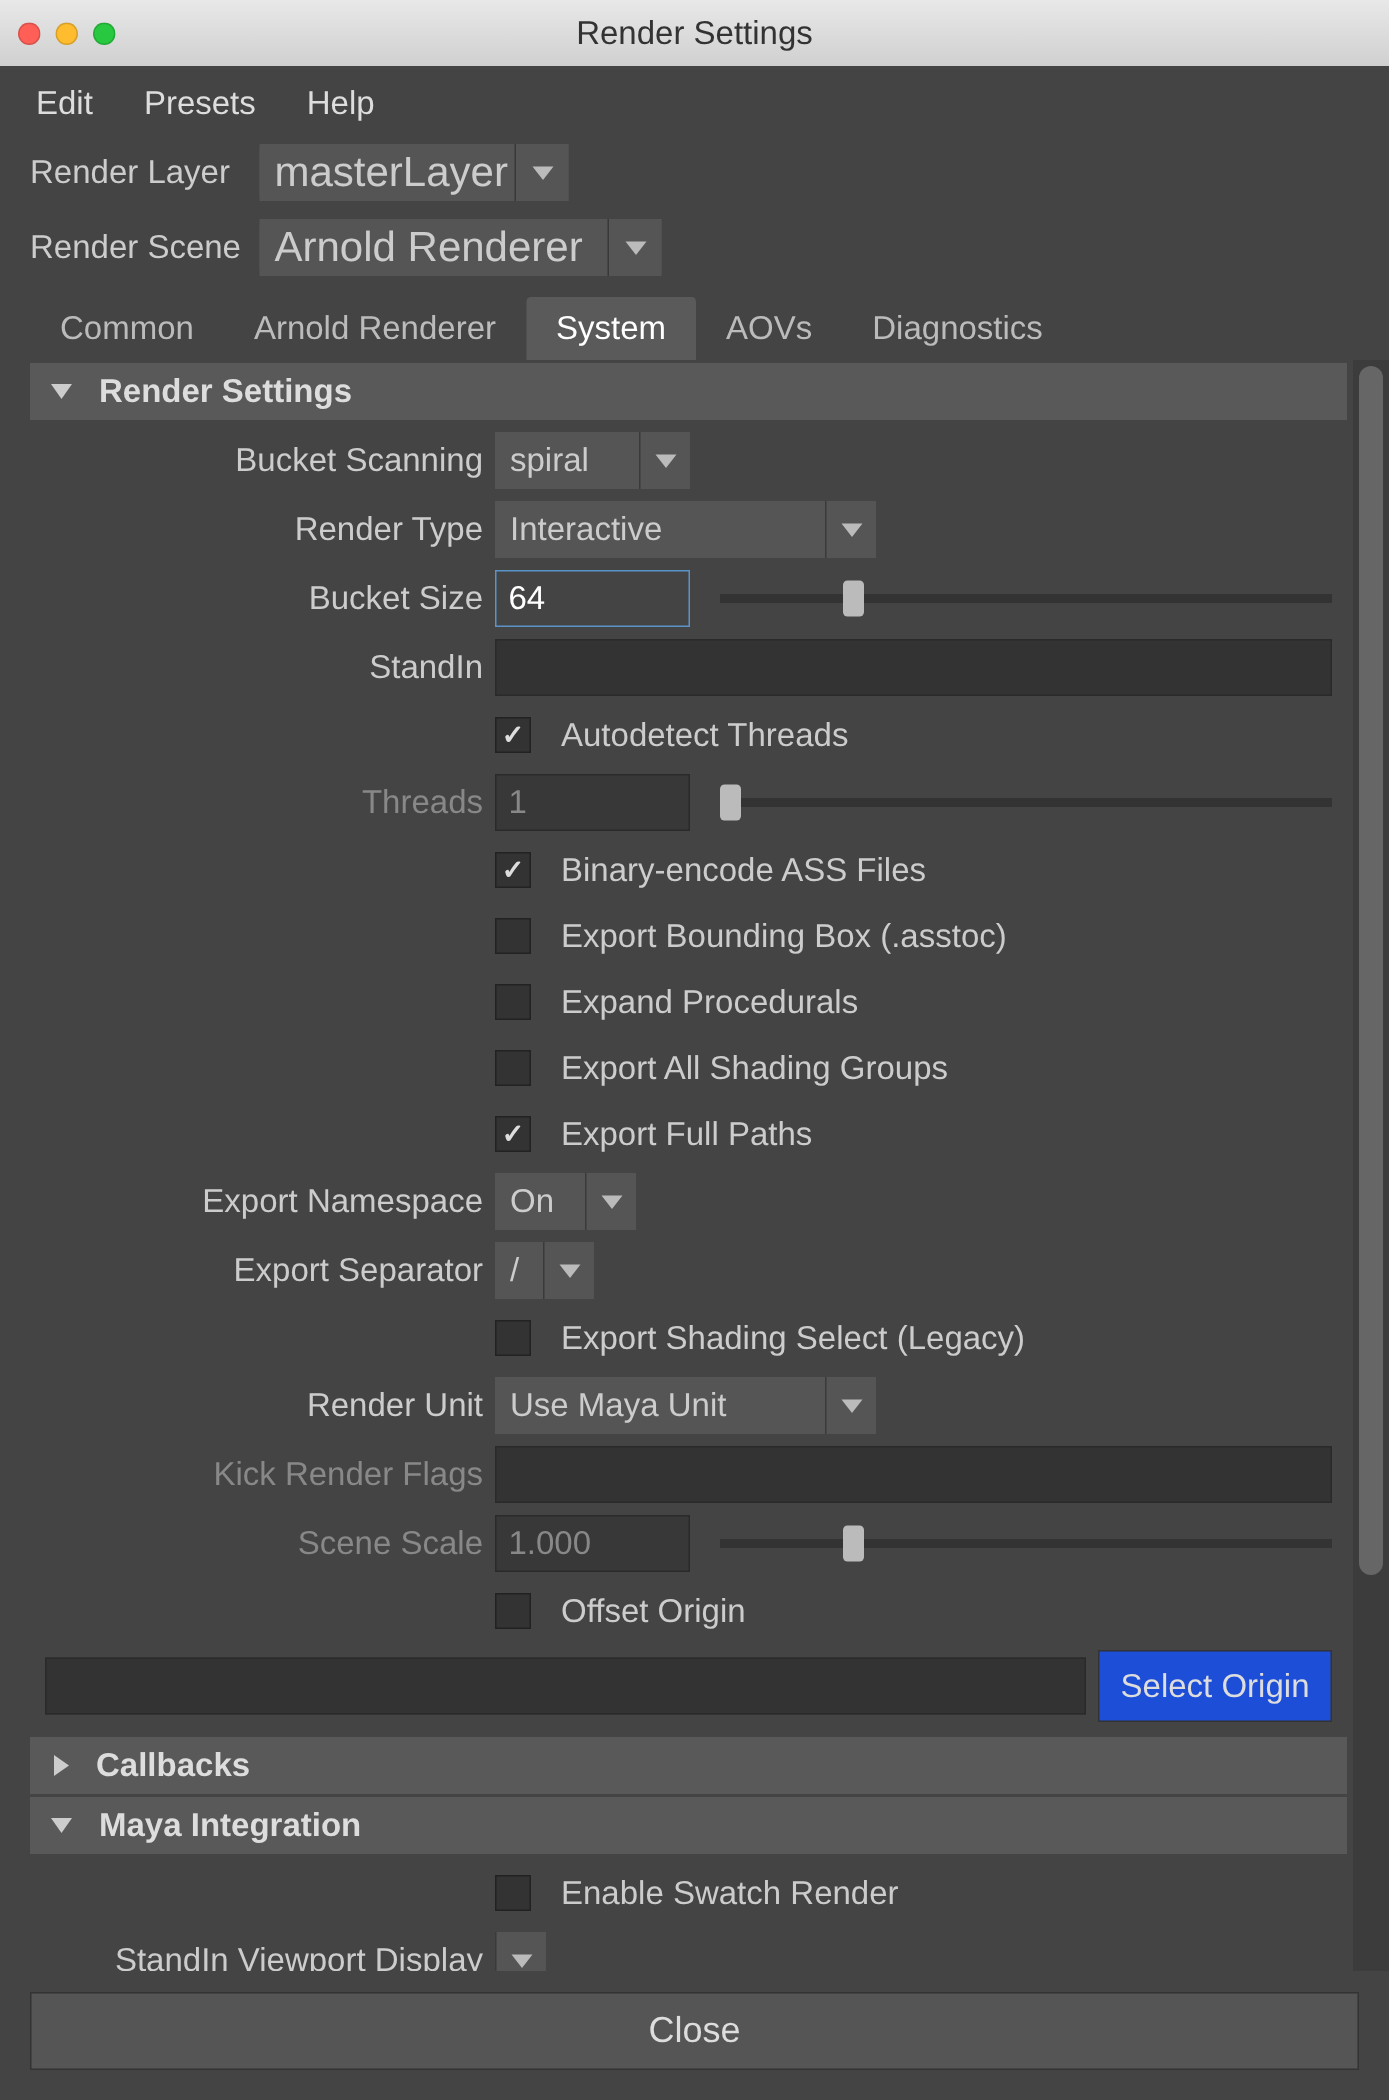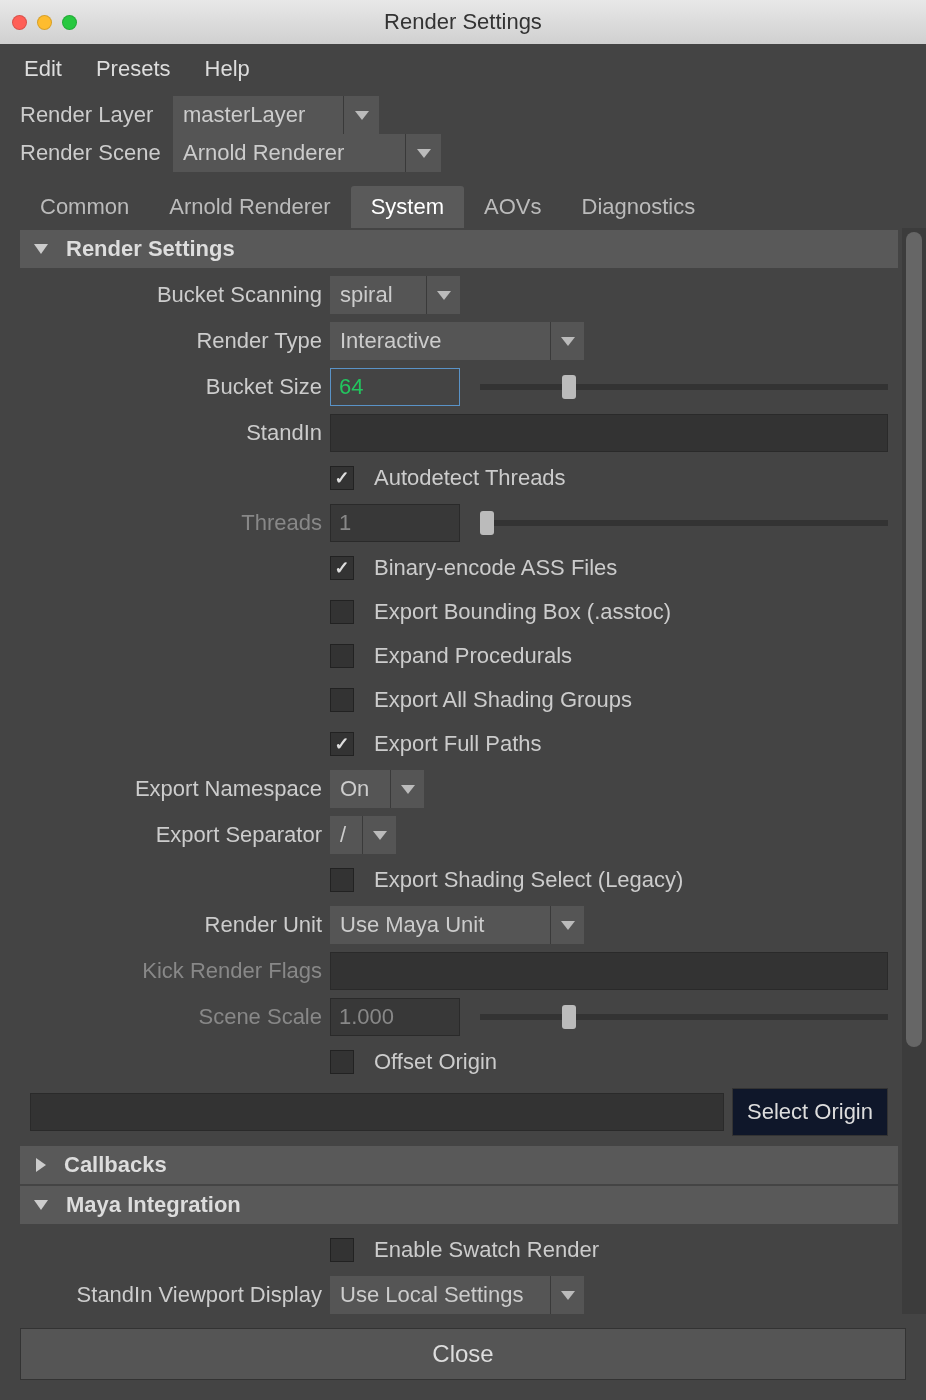--- a/index.html
+++ b/index.html
@@ -7,25 +7,25 @@
 .window { width: 926px; height: 1400px; background: #444; display: flex; flex-direction: column; }
 .titlebar { height: 44px; background: linear-gradient(#e8e8e8, #d0d0d0); display: flex; align-items: center; padding: 0 12px; position: relative; }
 .traffic { display: flex; gap: 10px; }
 .tbtn { width: 15px; height: 15px; border-radius: 50%; border: 1px solid rgba(0,0,0,0.15); }
 .tbtn.red { background: #ff5f57; }
 .tbtn.yellow { background: #febc2e; }
 .tbtn.green { background: #28c840; }
 .title { position: absolute; left: 0; right: 0; text-align: center; color: #333; font-size: 22px; }
 .menubar { display: flex; gap: 34px; padding: 12px 24px 10px; color: #ddd; font-size: 22px; text-align: center; }
 .menubar span { cursor: default; }
-.top-controls { padding: 4px 20px 14px; display: flex; flex-direction: column; color: #ccc; font-size: 22px; }
+.top-controls { padding: 4px 20px 14px; display: flex; flex-direction: column; gap: 12px; color: #ccc; font-size: 22px; }
 .ctrl-row { display: flex; align-items: center; gap: 8px; }
 .ctrl-label-left { width: 145px; text-align: left; }
 .dropdown { display: flex; align-items: center; background: #555; }
-.dropdown .dd-main { padding: 6px 10px; background: #555; color: #ccc; border: none; font-size: 22px; height: 30px; display: flex; align-items: center; }
+.dropdown .dd-main { padding: 6px 10px; background: #555; color: #ccc; border: none; font-size: 28px; height: 30px; display: flex; align-items: center; }
 .dropdown .dd-arrow { width: 36px; height: 38px; background: #555; display: flex; align-items: center; justify-content: center; border-left: 1px solid #393939; }
 .chev { width: 0; height: 0; border-left: 7px solid transparent; border-right: 7px solid transparent; border-top: 9px solid #bbb; }
 .tabsbar { display: flex; padding: 0 20px; gap: 0; }
 .tab { padding: 8px 20px; color: #bbb; font-size: 22px; cursor: default; }
 .tab.active { background: #5a5a5a; color: #fff; border-top-left-radius: 3px; border-top-right-radius: 3px; }
 .content-wrap { flex: 1; display: flex; padding-left: 20px; overflow: hidden; }
 .content { flex: 1; overflow-y: auto; padding-right: 4px; }
 .scrollbar { width: 24px; background: #3c3c3c; position: relative; }
 .scroll-thumb { position: absolute; left: 4px; right: 4px; top: 4px; height: 75%; background: #666; border-radius: 8px; }
 .section-hdr { background: #595959; display: flex; align-items: center; padding: 6px 10px; margin-top: 2px; }
@@ -34,30 +34,30 @@
 .disclose.closed { border-top: 7px solid transparent; border-bottom: 7px solid transparent; border-left: 10px solid #ccc; margin-left: 6px; }
 .section-title { color: #ddd; font-weight: bold; font-size: 22px; }
 .form { padding: 4px 0; }
 .frow { display: flex; align-items: center; padding: 4px 10px 4px 0; min-height: 44px; }
 .flabel { width: 310px; text-align: right; padding-right: 8px; color: #ccc; font-size: 22px; }
 .flabel.dim { color: #888; }
 .fctrl { flex: 1; display: flex; align-items: center; gap: 10px; }
 .select { display: flex; background: #555; height: 38px; }
 .select .sel-main { padding: 0 10px; display: flex; align-items: center; color: #ccc; font-size: 22px; }
 .select .sel-arrow { width: 34px; display: flex; align-items: center; justify-content: center; border-left: 1px solid #3a3a3a; }
-.numbox { background: #383838; border: 1px solid #2a2a2a; height: 38px; padding: 0 8px; color: #22c55e; font-size: 22px; display: flex; align-items: center; width: 130px; }
+.numbox { background: #383838; border: 1px solid #2a2a2a; height: 38px; padding: 0 8px; color: #ffffff; font-size: 22px; display: flex; align-items: center; width: 130px; }
 .numbox.active { border: 1px solid #5a93c7; background: #444; }
 .numbox.dim { color: #888; }
 .textbox { background: #333; border: 1px solid #2a2a2a; height: 38px; flex: 1; }
 .slider { flex: 1; height: 6px; background: #333; position: relative; margin-left: 10px; }
 .slider-thumb { position: absolute; top: -9px; width: 14px; height: 24px; background: #bbb; border-radius: 3px; }
 .checkbox { width: 24px; height: 24px; background: #333; border: 1px solid #222; display: flex; align-items: center; justify-content: center; }
 .checkbox.checked::after { content: "✓"; color: #ddd; font-size: 18px; font-weight: bold; }
 .check-label { color: #ccc; font-size: 22px; margin-left: 10px; }
-.bigbtn { background: #0f172a; color: #ddd; font-size: 22px; padding: 10px 14px; border: 1px solid #333; cursor: default; }
+.bigbtn { background: #1d4ed8; color: #ddd; font-size: 22px; padding: 10px 14px; border: 1px solid #333; cursor: default; }
 .footer { padding: 14px 20px 20px; }
 .close-btn { width: 100%; height: 52px; background: #555; color: #ddd; font-size: 24px; border: 1px solid #333; display: flex; align-items: center; justify-content: center; }
 </style>
 </head>
 <body>
 
 <div class="window">
 
   <div class="titlebar">
     <div class="traffic">
@@ -303,21 +303,20 @@
           <div class="flabel"></div>
           <div class="fctrl">
             <div class="checkbox"></div>
             <span class="check-label">Enable Swatch Render</span>
           </div>
         </div>
         <div class="frow">
           <div class="flabel" style="width:310px">StandIn Viewport Display</div>
           <div class="fctrl">
             <div class="select">
-              <div class="sel-main" style="width:220px">Use Local Settings</div>
               <div class="sel-arrow">
                   <div class="chev"></div>
                 </div>
             </div>
           </div>
         </div>
 
       </div>
 
     </div>

